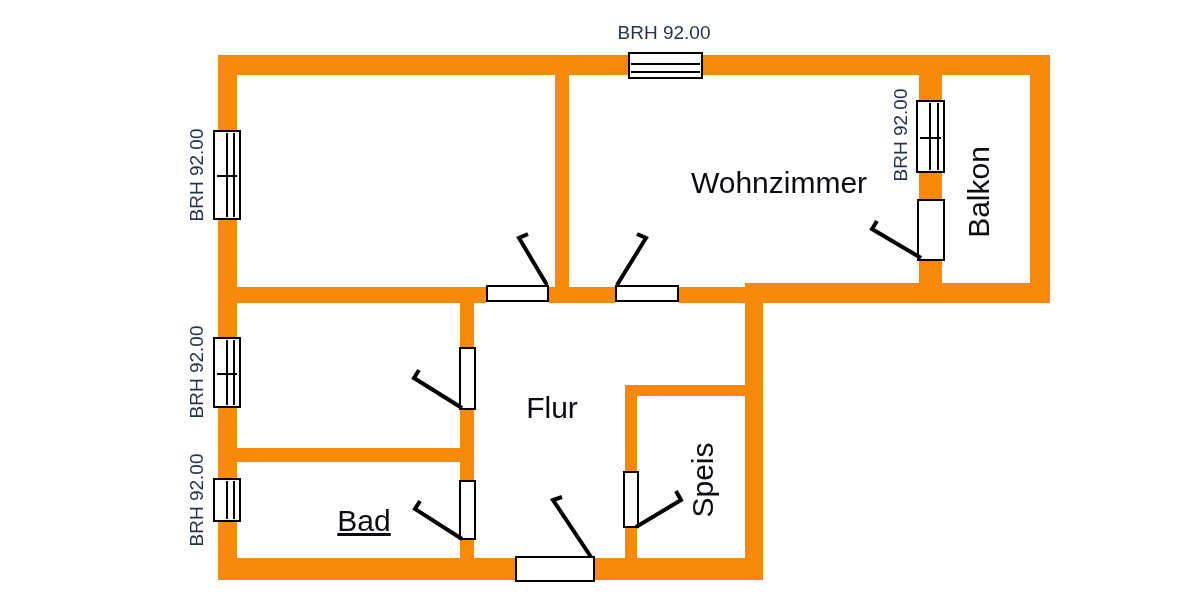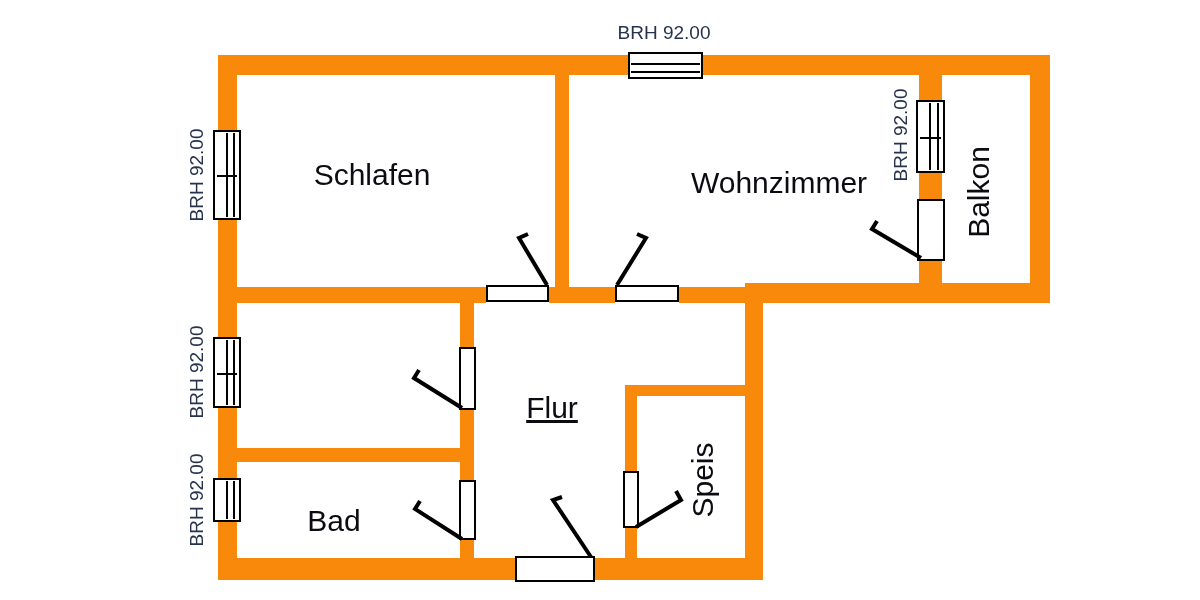--- a/index.html
+++ b/index.html
@@ -84,25 +84,24 @@
   <svg id="swings" width="1200" height="600" viewBox="0 0 1200 600">
     <path d="M547,285 L519,238 L528,234" stroke="#000" stroke-width="4" fill="none"></path>
     <path d="M617,285 L646,238 L637,234" stroke="#000" stroke-width="4" fill="none"></path>
     <path d="M462,408 L414,378 L419,370" stroke="#000" stroke-width="4" fill="none"></path>
     <path d="M462,539 L415,509 L420,501" stroke="#000" stroke-width="4" fill="none"></path>
     <path d="M636,527 L681,500 L676,491" stroke="#000" stroke-width="4" fill="none"></path>
     <path d="M921,258 L872,229 L877,221" stroke="#000" stroke-width="4" fill="none"></path>
     <path d="M591,557 L553,500 L562,497" stroke="#000" stroke-width="4" fill="none"></path>
   </svg>
 
-  <div class="room-label" style="left:372px;top:175px;">Schlafen</div>
   <div class="room-label" style="left:731px;top:183px;margin-left:48px;">Wohnzimmer</div>
   <div class="room-label vert" style="left:979px;top:192px;">Balkon</div>
-  <div class="room-label" style="left:552px;top:408px;text-decoration:underline;">Flur</div>
-  <div class="room-label" style="left:334px;top:521px;">Bad</div>
+  <div class="room-label" style="left:552px;top:408px;">Flur</div>
+  <div class="room-label" style="left:364px;top:521px;text-decoration:underline;">Bad</div>
   <div class="room-label vert" style="left:703px;top:480px;">Speis</div>
 
   <div class="dim-label vert" style="left:197px;top:175px;">BRH 92.00</div>
   <div class="dim-label vert" style="left:197px;top:372px;">BRH 92.00</div>
   <div class="dim-label vert" style="left:197px;top:500px;">BRH 92.00</div>
   <div class="dim-label" style="left:664px;top:33px;">BRH 92.00</div>
   <div class="dim-label vert" style="left:901px;top:135px;">BRH 92.00</div>
 
 </div>
 

